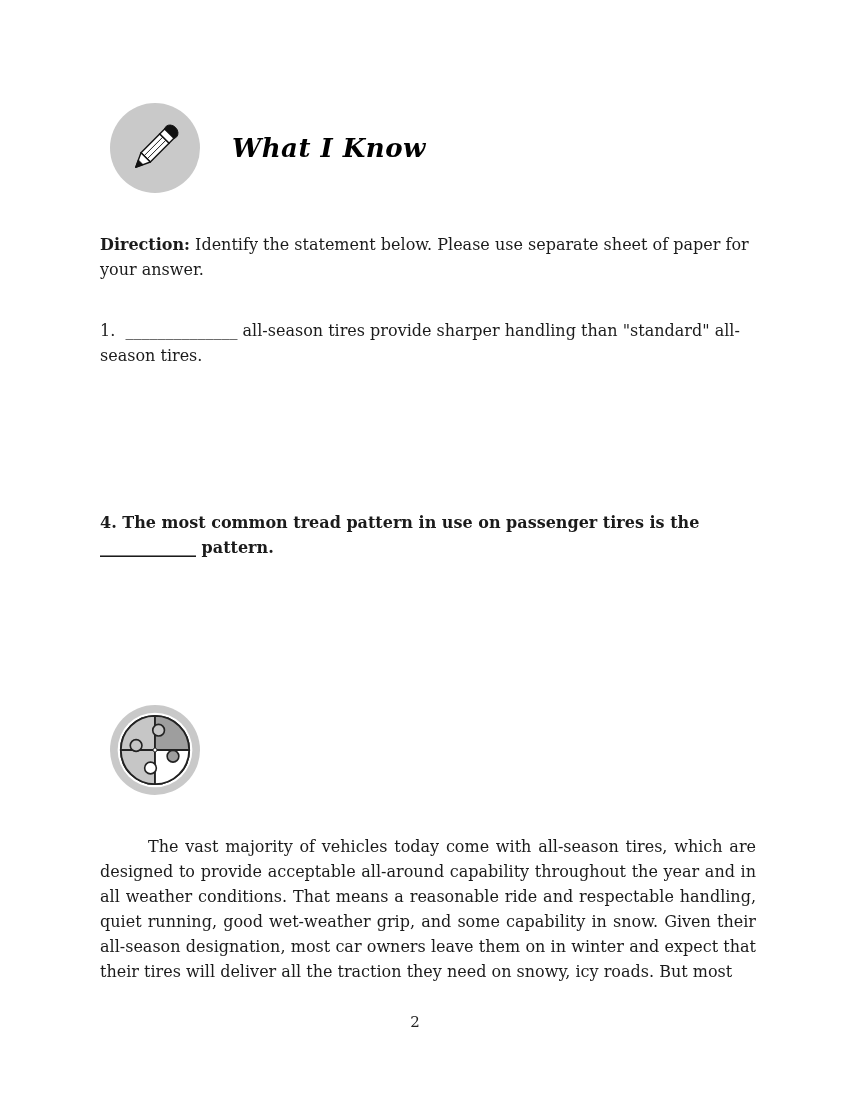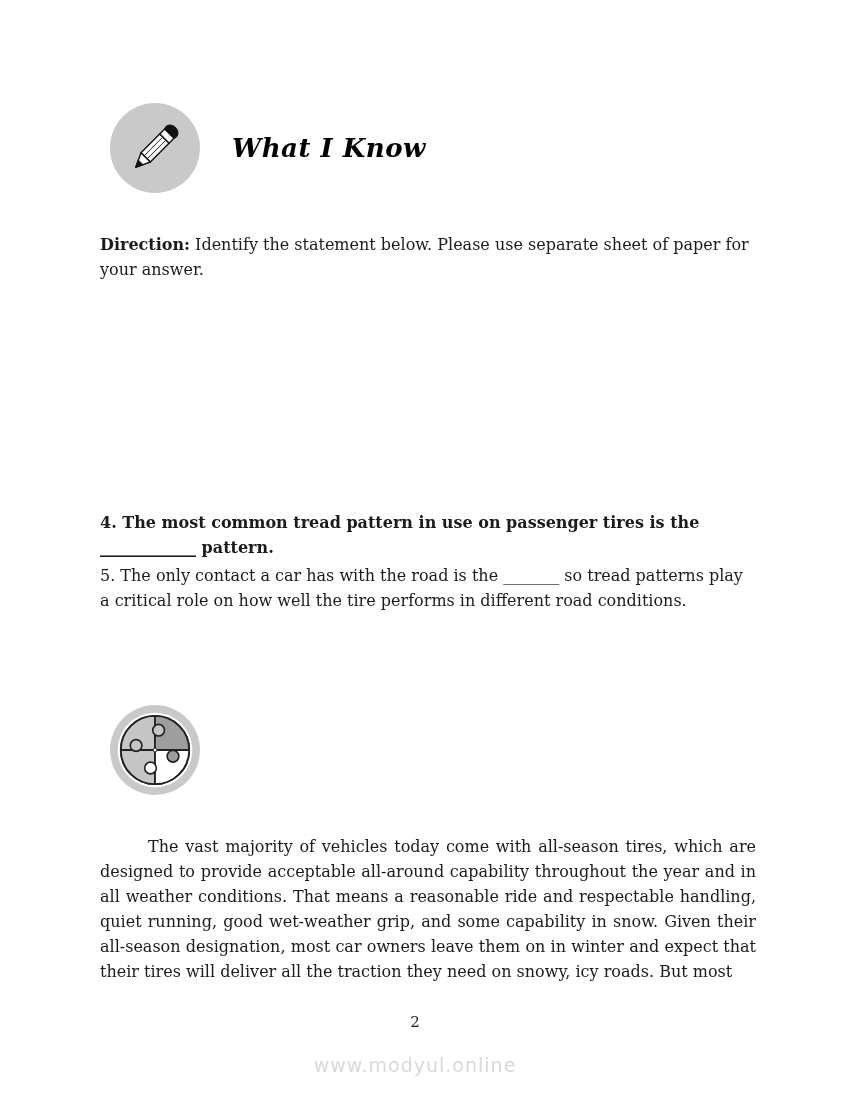--- a/index.html
+++ b/index.html
@@ -98,22 +98,22 @@
           <polygon points="42.5,65 57.5,65 50,81" fill="#ffffff" stroke="#111111" stroke-width="1.6" stroke-linejoin="round"></polygon>
           <polygon points="46.2,73 53.8,73 50,81" fill="#111111" stroke="#111111" stroke-linejoin="round"></polygon>
         </g>
       </svg>
     </div>
     <h1 class="section-title">What I Know</h1>
   </div>
 
   <p class="textblock" style="top:232px;"><strong>Direction:</strong><span> Identify the statement below. Please use separate sheet of paper for your answer.</span></p>
 
+  <p class="textblock question" style="top:318px;">1.  ______________ all-season tires provide sharper handling than "standard" all-season tires.</p>
   <p class="textblock question" style="top:510px;font-weight:bold;">4. The most common tread pattern in use on passenger tires is the ____________ pattern.</p>
-  <p class="textblock question" style="top:563px;">5. The only contact a car has with the road is the _______ so tread patterns play a critical role on how well the tire performs in different road conditions.</p>
 
   <div class="section-header" style="top:705px;">
     <div class="icon-circle">
       <svg width="96" height="96" viewBox="0 0 100 100" aria-hidden="true">
         <circle cx="50" cy="50" r="48" fill="#c9c9c9"></circle>
         <circle cx="50" cy="50" r="41.5" fill="#ffffff"></circle>
         <circle cx="50" cy="50" r="38" fill="#ffffff" stroke="#222222" stroke-width="2"></circle>
         <path d="M50,50 L50,12 A38,38 0 0 0 12,50 Z" fill="#c6c6c6" stroke="#222222" stroke-width="2" stroke-linejoin="round"></path>
         <path d="M50,50 L88,50 A38,38 0 0 0 50,12 Z" fill="#9e9e9e" stroke="#222222" stroke-width="2" stroke-linejoin="round"></path>
         <path d="M50,50 L12,50 A38,38 0 0 0 50,88 Z" fill="#c6c6c6" stroke="#222222" stroke-width="2" stroke-linejoin="round"></path>
@@ -123,15 +123,14 @@
         <circle cx="29" cy="45" r="6.5" fill="#c6c6c6" stroke="#222222" stroke-width="1.8"></circle>
         <circle cx="45" cy="70" r="6.5" fill="#ffffff" stroke="#222222" stroke-width="1.8"></circle>
         <circle cx="50" cy="50" r="2.2" fill="#ffffff" stroke="#222222" stroke-width="1"></circle>
       </svg>
     </div>
   </div>
 
   <p class="textblock body-paragraph" style="top:834px;"><span>The vast majority of vehicles today come with </span><span class="underlined">all-season tires</span><span>, which are designed to provide acceptable all-around capability throughout the year and in all weather conditions. That means a reasonable ride and respectable handling, quiet running, good wet-weather grip, and some capability in snow. Given their all-season designation, most car owners leave them on in winter and expect that their tires will deliver all the traction they need on snowy, icy roads. But most</span></p>
 
   <div class="page-number">2</div>
-  <div class="watermark">www.modyul.online</div>
 
 </div>
 
 </body></html>

